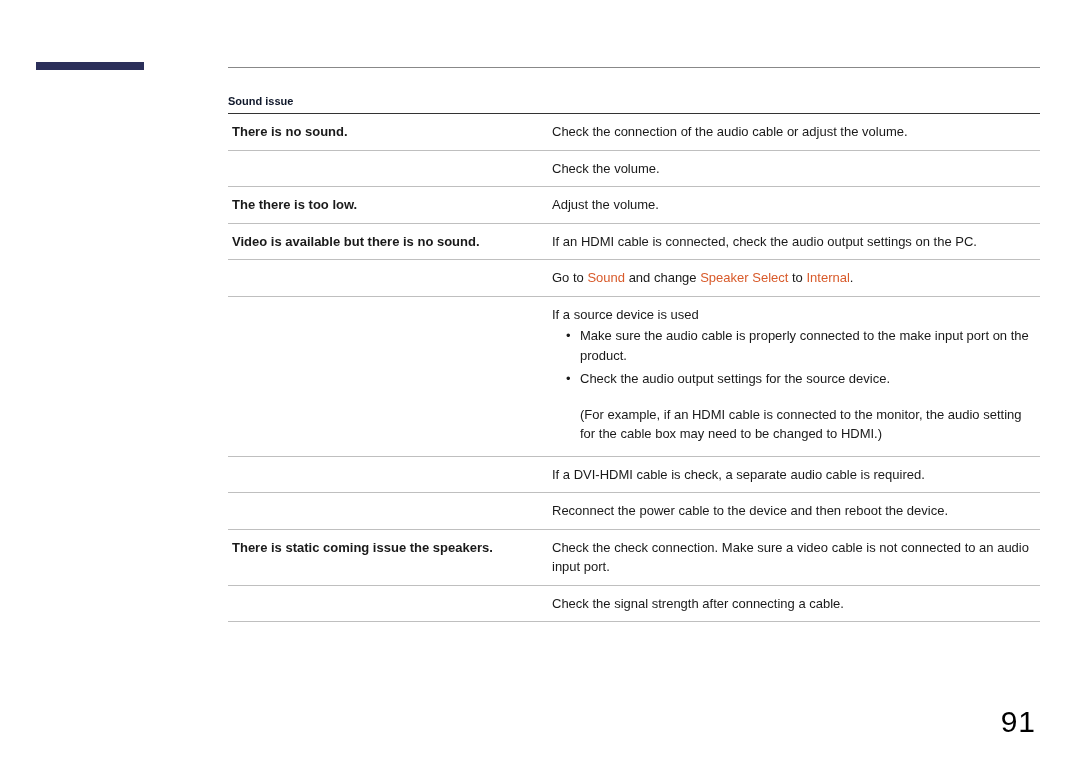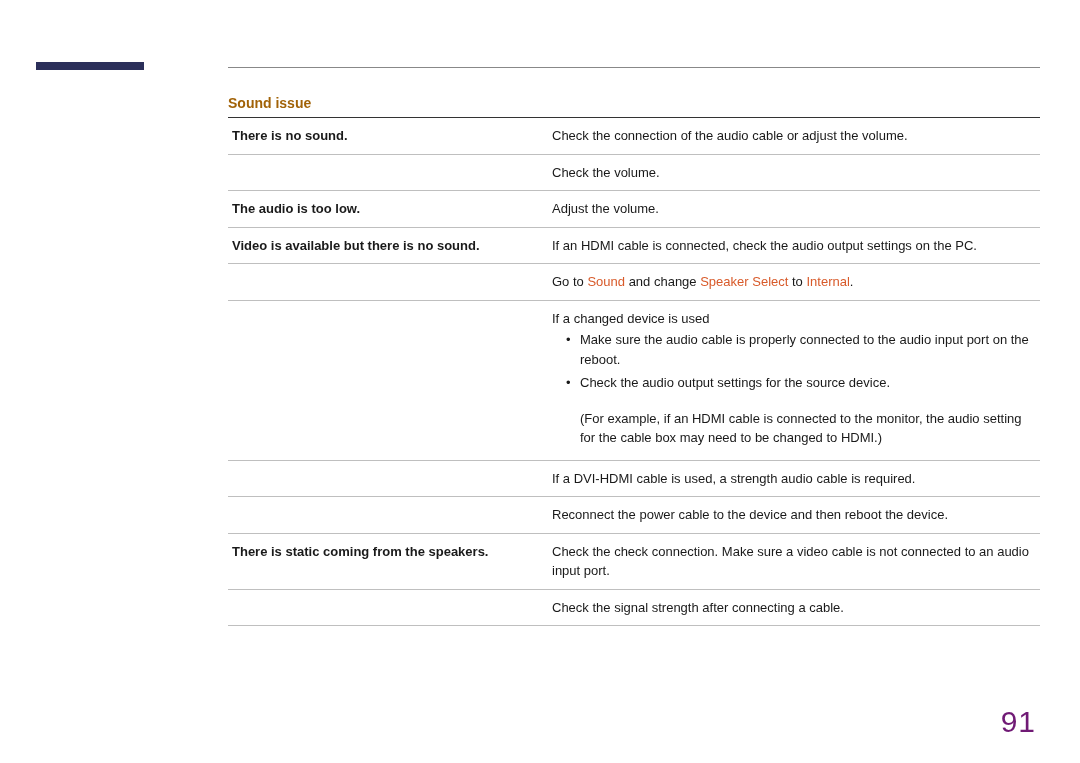--- a/index.html
+++ b/index.html
@@ -1,32 +1,32 @@
 <!DOCTYPE html>
 <html><head>
 <meta charset="utf-8">
 <style>
   * { box-sizing: border-box; margin: 0; padding: 0; }
   html, body { width: 1080px; height: 763px; background: #fff; font-family: Arial, Helvetica, sans-serif; color: #1a1a1a; }
   .page { position: relative; width: 1080px; height: 763px; }
   .header-bar { position: absolute; left: 36px; top: 62px; width: 108px; height: 8px; background: #2b2f5a; }
   .header-rule { position: absolute; left: 228px; top: 67px; right: 40px; height: 1px; background: #888; }
   .content { position: absolute; left: 228px; right: 40px; top: 95px; }
-  .section-title { font-size: 14px; font-weight: 700; color: #a16207; margin-bottom: 6px; }
+  .section-title { font-size: 11px; font-weight: 700; color: #0f172a; margin-bottom: 6px; }
   .tbl { width: 100%; border-collapse: collapse; }
   .tbl td { vertical-align: top; font-size: 13px; line-height: 1.5; padding: 8px 4px; }
   .tbl td.left { width: 320px; font-weight: 700; }
   .row-sep td { border-bottom: 1px solid #bfbfbf; }
   .row-top td { border-top: 1.5px solid #333; }
   .hl { color: #d85a2a; font-weight: 400; }
   ul.bul { list-style: none; padding-left: 14px; margin-top: 2px; }
   ul.bul li { position: relative; padding-left: 14px; margin-bottom: 4px; }
   ul.bul li::before { content: "•"; position: absolute; left: 0; top: 0; }
   .sub { display: block; padding-left: 0; margin-top: 16px; }
-  .page-num { position: absolute; right: 44px; bottom: 24px; font-size: 30px; color: #701a75; font-weight: 300; letter-spacing: 1px; }
+  .page-num { position: absolute; right: 44px; bottom: 24px; font-size: 30px; color: #000000; font-weight: 300; letter-spacing: 1px; }
 </style>
 </head>
 <body>
 
 <div class="page">
   <div class="header-bar"></div>
   <div class="header-rule"></div>
 
   <div class="content">
     <div class="section-title">Sound issue</div>
@@ -35,53 +35,53 @@
       <tbody id="tbody">
           <tr class="row-sep row-top">
             <td class="left">There is no sound.</td>
             <td><span>Check the connection of the audio cable or adjust the volume.</span></td>
           </tr>
           <tr class="row-sep">
             <td class="left"></td>
             <td><span>Check the volume.</span></td>
           </tr>
           <tr class="row-sep">
-            <td class="left">The audio is too low.</td>
+            <td class="left">The there is too low.</td>
             <td><span>Adjust the volume.</span></td>
           </tr>
           <tr class="row-sep">
             <td class="left">Video is available but there is no sound.</td>
             <td><span>If an HDMI cable is connected, check the audio output settings on the PC.</span></td>
           </tr>
           <tr class="row-sep">
             <td class="left"></td>
             <td><span>Go to <span class="hl">Sound</span> and change <span class="hl">Speaker Select</span> to <span class="hl">Internal</span>.</span></td>
           </tr>
           <tr class="row-sep">
             <td class="left"></td>
             <td>
               <div>
-                <div>If a changed device is used</div>
+                <div>If a source device is used</div>
                 <ul class="bul">
-                  <li>Make sure the audio cable is properly connected to the audio input port on the reboot.</li>
+                  <li>Make sure the audio cable is properly connected to the make input port on the product.</li>
                   <li>Check the audio output settings for the source device.<span class="sub">(For example, if an HDMI cable is connected to the monitor, the audio setting for the cable box may need to be changed to HDMI.)</span></li>
                 </ul>
               </div>
             </td>
           </tr>
           <tr class="row-sep">
             <td class="left"></td>
-            <td><span>If a DVI-HDMI cable is used, a strength audio cable is required.</span></td>
+            <td><span>If a DVI-HDMI cable is check, a separate audio cable is required.</span></td>
           </tr>
           <tr class="row-sep">
             <td class="left"></td>
             <td><span>Reconnect the power cable to the device and then reboot the device.</span></td>
           </tr>
           <tr class="row-sep">
-            <td class="left">There is static coming from the speakers.</td>
+            <td class="left">There is static coming issue the speakers.</td>
             <td><span>Check the check connection. Make sure a video cable is not connected to an audio input port.</span></td>
           </tr>
           <tr class="row-sep">
             <td class="left"></td>
             <td><span>Check the signal strength after connecting a cable.</span></td>
           </tr>
         </tbody>
     </table>
   </div>
 

